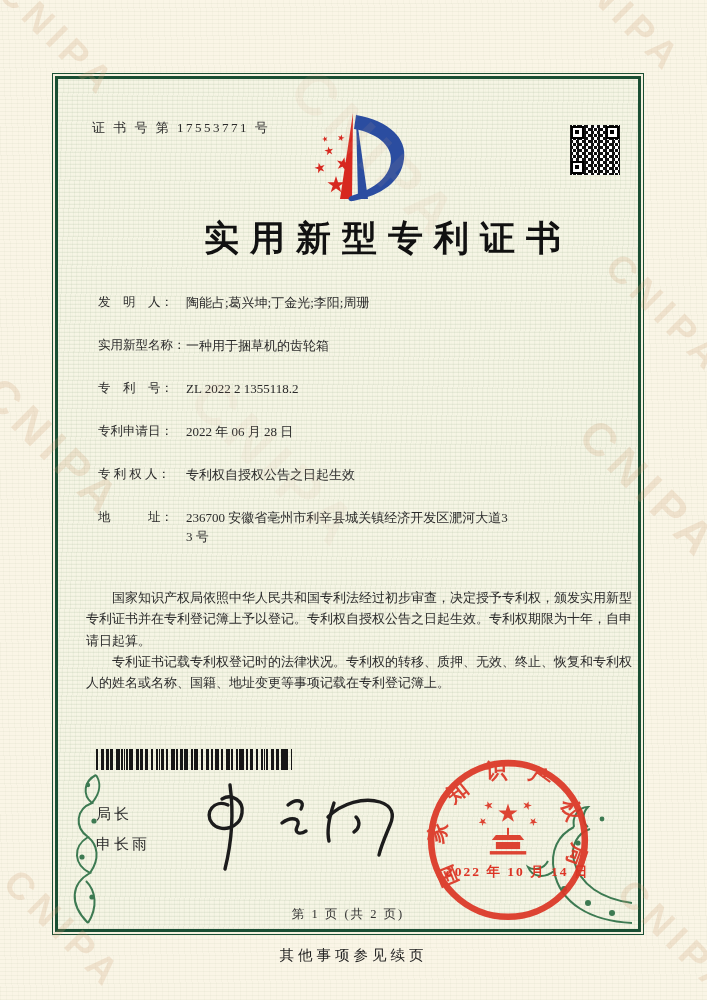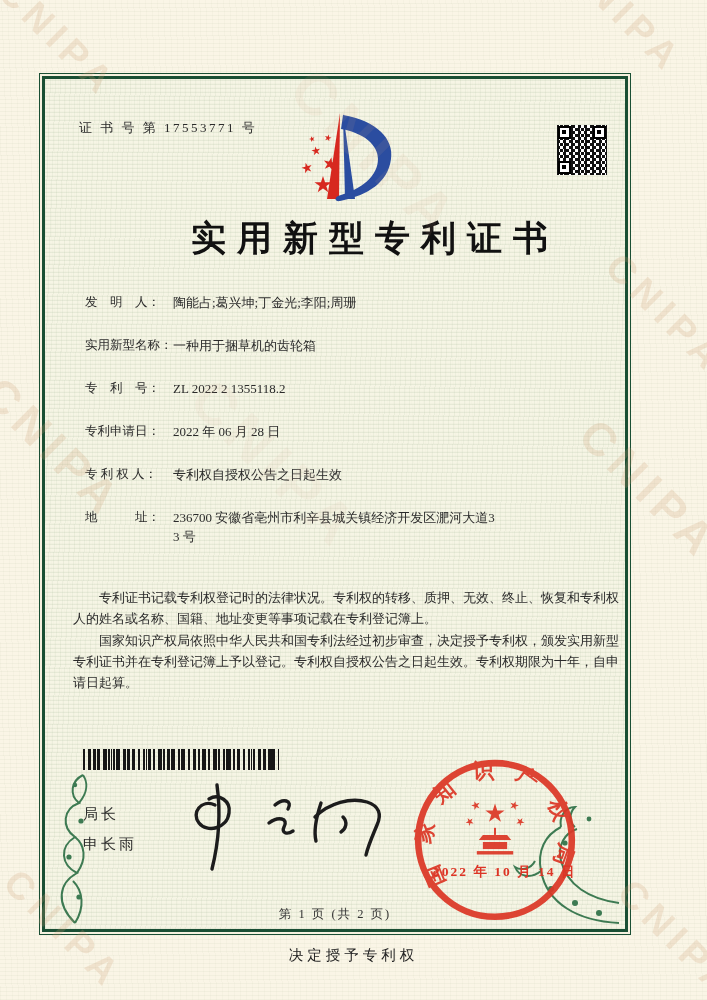--- a/index.html
+++ b/index.html
@@ -13,21 +13,21 @@
       repeating-linear-gradient(0deg, rgba(170,185,150,0.10) 0 1px, transparent 1px 4px),
       repeating-linear-gradient(88deg, rgba(190,195,165,0.08) 0 1px, transparent 1px 6px);
   }
   .wm {
     position:absolute; z-index:9; pointer-events:none;
     font-family:"Liberation Sans","DejaVu Sans",sans-serif;
     font-weight:bold; color:rgba(205,158,120,0.22);
     transform:rotate(45deg); letter-spacing:7px; font-size:38px;
   }
   .cert {
-    position:absolute; left:42px; top:76px; width:586px; height:856px; z-index:1;
+    position:absolute; left:55px; top:76px; width:586px; height:856px; z-index:1;
     border:3px solid #1a4f34;
     box-shadow:0 0 0 2px #f6f1df, 0 0 0 3px #1a4f34;
     background-color:rgba(243,244,227,0.55);
     background-image:
       repeating-linear-gradient(0deg, rgba(150,175,140,0.16) 0 1px, transparent 1px 4px),
       repeating-linear-gradient(92deg, rgba(150,175,140,0.10) 0 1px, transparent 1px 5px);
   }
   .cert-no { position:absolute; left:34px; top:40px; font-size:13px; letter-spacing:2.5px; }
   .logo { position:absolute; left:232px; top:26px; width:130px; height:102px; }
   .qr {
@@ -135,22 +135,22 @@
       <span class="val">专利权自授权公告之日起生效</span>
     </div>
     <div class="frow addr">
       <span class="lbl">地　　　址：</span>
       <span class="val">236700  安徽省亳州市利辛县城关镇经济开发区淝河大道3
 3 号</span>
     </div>
   </div>
 
   <div class="paras">
+    <p>国家知识产权局依照中华人民共和国专利法经过初步审查，决定授予专利权，颁发实用新型专利证书并在专利登记簿上予以登记。专利权自授权公告之日起生效。专利权期限为十年，自申请日起算。</p>
     <p>专利证书记载专利权登记时的法律状况。专利权的转移、质押、无效、终止、恢复和专利权人的姓名或名称、国籍、地址变更等事项记载在专利登记簿上。</p>
-    <p>国家知识产权局依照中华人民共和国专利法经过初步审查，决定授予专利权，颁发实用新型专利证书并在专利登记簿上予以登记。专利权自授权公告之日起生效。专利权期限为十年，自申请日起算。</p>
   </div>
 
   <div class="barcode"></div>
 
   <div class="signer">
     <div class="t">局长</div>
     <div>申长雨</div>
   </div>
 
   <svg class="signature" viewBox="0 0 225 98" fill="none" stroke="#1c1c1c" stroke-width="3.4" stroke-linecap="round">
@@ -199,13 +199,13 @@
       <rect x="79" y="90" width="24" height="7"></rect>
       <rect x="73" y="99" width="36" height="3.4"></rect>
       <rect x="90" y="76" width="2" height="7"></rect>
     </g>
   </svg>
   <div class="seal-date">2022 年 10 月 14 日</div>
 
   <div class="page-info">第 1 页 (共 2 页)</div>
 </div>
 
-<div class="footer-note">决定授予专利权</div>
+<div class="footer-note">其他事项参见续页</div>
 
 </body></html>

